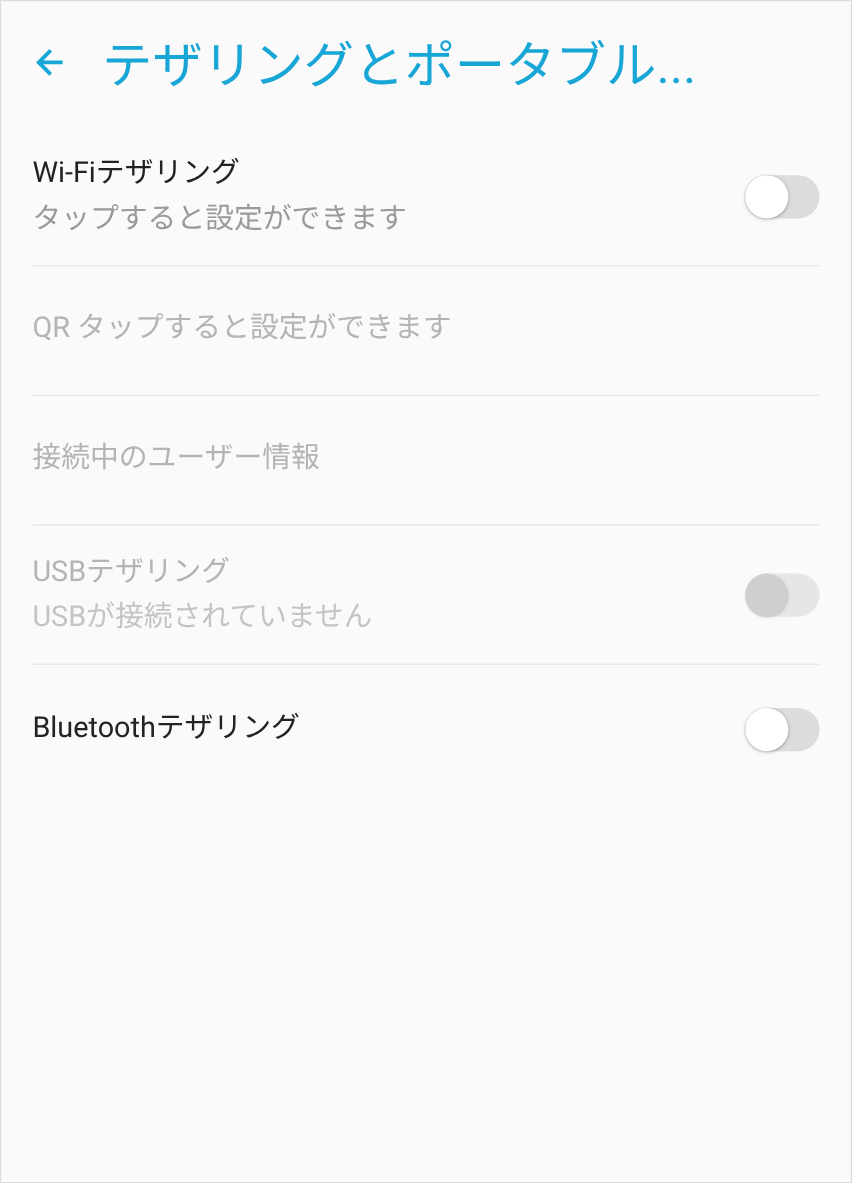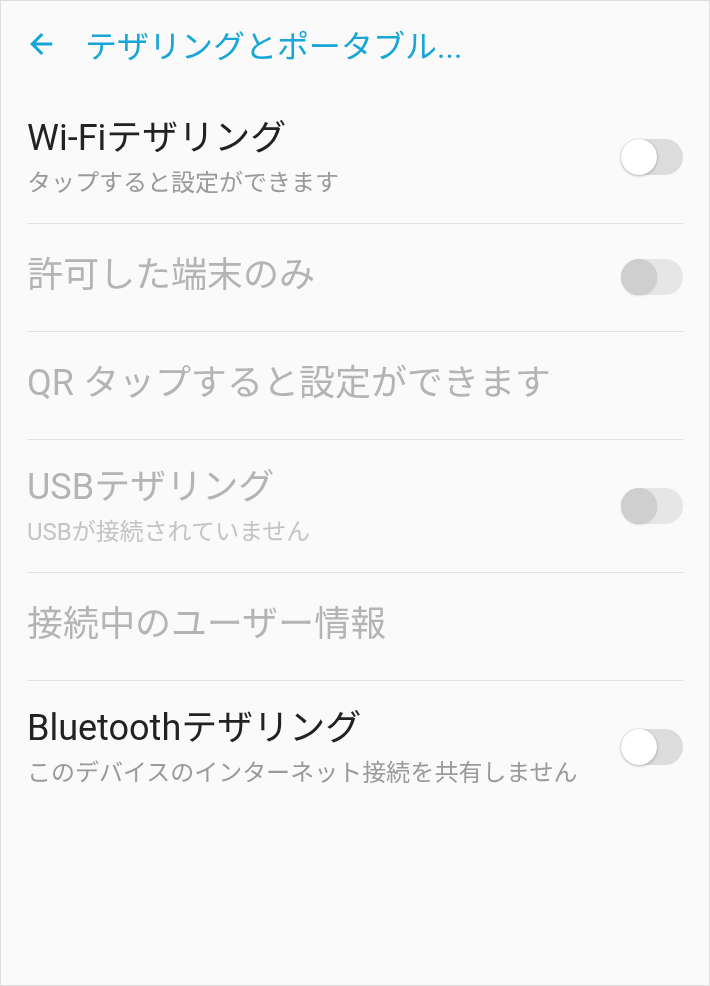--- a/index.html
+++ b/index.html
@@ -29,21 +29,21 @@
       height: 40px;
       cursor: pointer;
     }
     .back-icon svg {
       stroke: #17a6d6;
       stroke-width: 2.5;
       fill: none;
     }
     .title {
       color: #17a6d6;
-      font-size: 32px;
+      font-size: 42px;
       font-weight: 400;
       white-space: nowrap;
       overflow: hidden;
       text-overflow: ellipsis;
       flex: 1;
     }
     .list {
       padding: 0 26px;
     }
     .row {
@@ -56,21 +56,21 @@
     }
     .row:last-child {
       border-bottom: none;
       justify-content: space-between;
     }
     .row-text {
       flex: 1;
       min-width: 0;
     }
     .row-title {
-      font-size: 36px;
+      font-size: 24px;
       color: #222;
       line-height: 1.4;
       margin-bottom: 4px;
     }
     .row-subtitle {
       font-size: 24px;
       color: #9a9a9a;
       line-height: 1.4;
     }
     .row.disabled .row-title {
@@ -124,54 +124,45 @@
   <div class="row">
     <div class="row-text">
       <div class="row-title">Wi-Fiテザリング</div>
       <div class="row-subtitle">タップすると設定ができます</div>
     </div>
     <div class="toggle">
       <div class="toggle-knob"></div>
     </div>
   </div>
 
+
   <div class="row disabled">
     <div class="row-text">
-      <div class="row-title">許可した端末のみ</div>
-    </div>
-    <div class="toggle disabled">
-      <div class="toggle-knob"></div>
+      <div class="row-title">QR タップすると設定ができます</div>
     </div>
   </div>
 
   <div class="row disabled">
     <div class="row-text">
-      <div class="row-title">QR タップすると設定ができます</div>
+      <div class="row-title">接続中のユーザー情報</div>
     </div>
   </div>
 
   <div class="row disabled">
     <div class="row-text">
       <div class="row-title">USBテザリング</div>
       <div class="row-subtitle">USBが接続されていません</div>
     </div>
     <div class="toggle disabled">
       <div class="toggle-knob"></div>
     </div>
   </div>
 
-  <div class="row disabled">
-    <div class="row-text">
-      <div class="row-title">接続中のユーザー情報</div>
-    </div>
-  </div>
-
   <div class="row">
     <div class="row-text">
       <div class="row-title">Bluetoothテザリング</div>
-      <div class="row-subtitle">このデバイスのインターネット接続を共有しません</div>
     </div>
     <div class="toggle">
       <div class="toggle-knob"></div>
     </div>
   </div>
 
 </div>
 
 </body></html>

